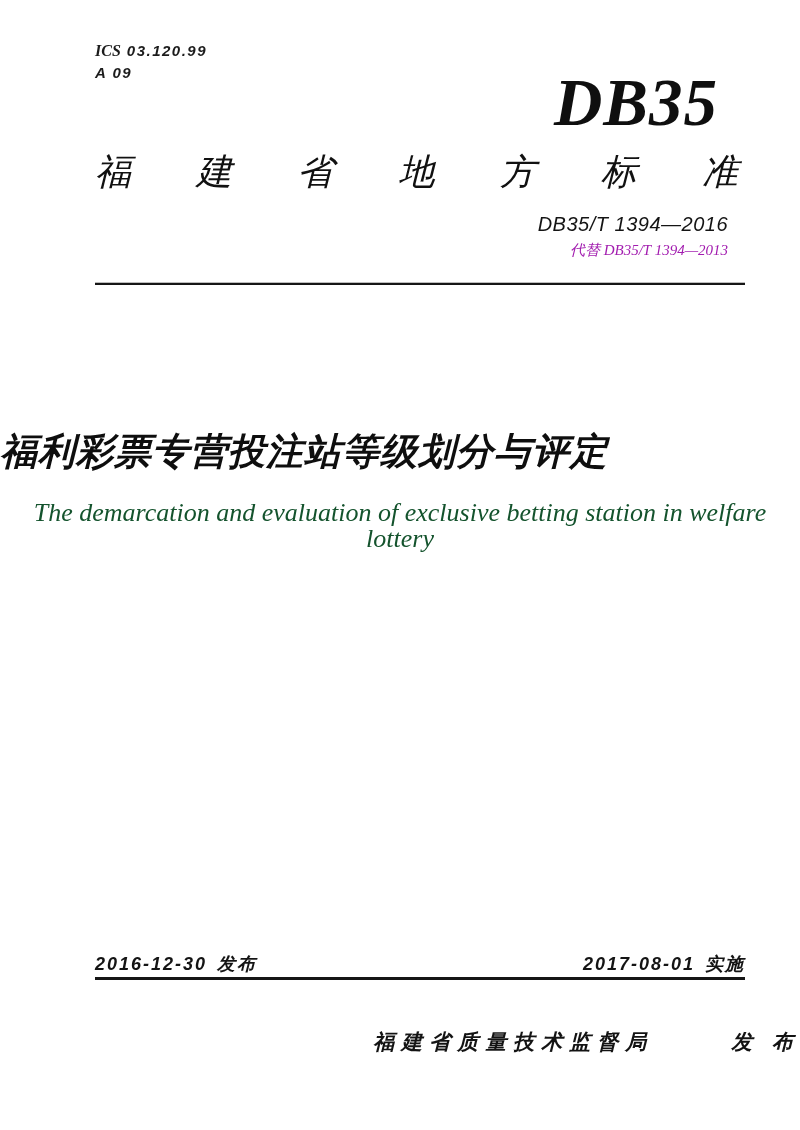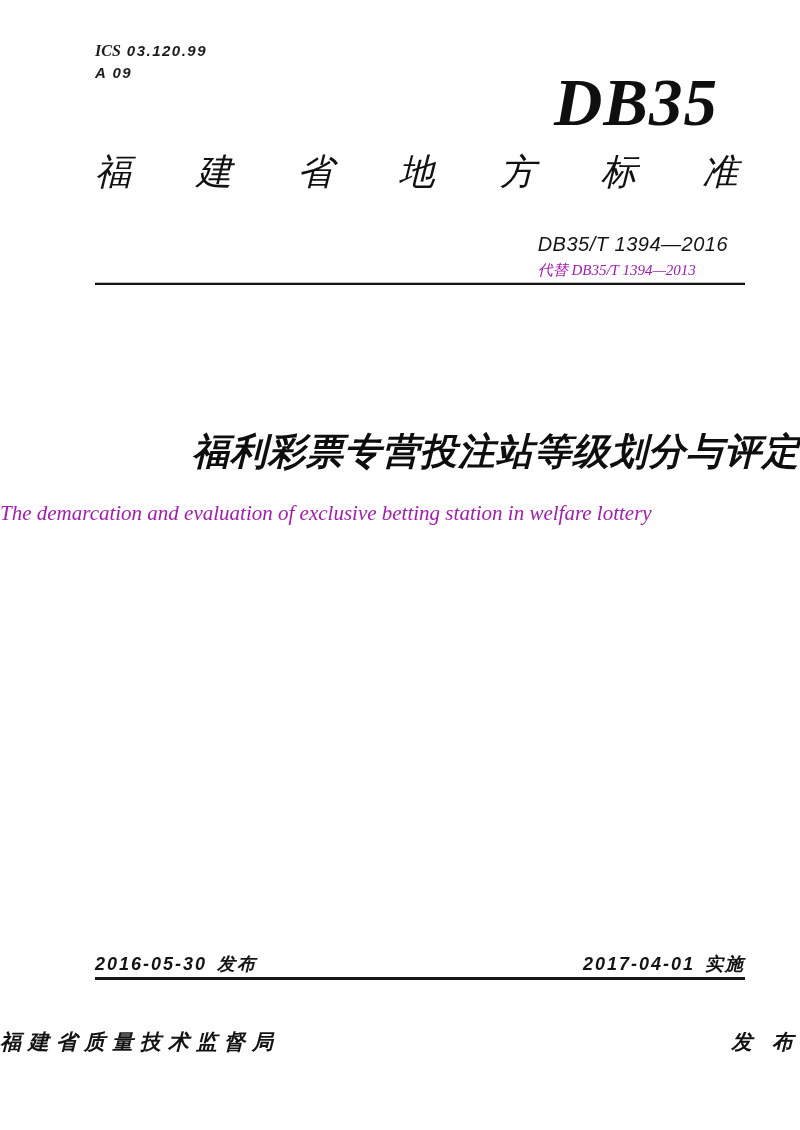--- a/index.html
+++ b/index.html
@@ -59,21 +59,21 @@
     line-height: 44px;
     font-weight: normal;
     color: #111;
   }
 
   
   .std-num-block {
     position: absolute;
     right: 72px;
     top: 211px;
-    margin-top: 20px;
+    text-align: right;
   }
   .std-number {
     font-size: 20px;
     letter-spacing: 0.5px;
     line-height: 26px;
     color: #141414;
   }
   .replaces {
     font-family: "Liberation Serif", serif;
     font-size: 15px;
@@ -100,38 +100,38 @@
     background: #161616;
   }
 
   
   .title-cn {
     position: absolute;
     left: 0;
     right: 0;
     top: 428px;
     margin: 0;
-    text-align: right;
+    text-align: left;
     font-size: 37px;
     line-height: 48px;
     font-weight: bold;
     letter-spacing: 1px;
     color: #0e0e0e;
   }
   .title-en {
     position: absolute;
     left: 0;
     right: 0;
     top: 500px;
-    text-align: left;
-    font-family: "Liberation Serif", serif;
-    font-size: 21px;
+    text-align: center;
+    font-family: "Liberation Serif", serif;
+    font-size: 26px;
     line-height: 26px;
     font-weight: normal;
-    color: #a21caf;
+    color: #14532d;
   }
 
   
   .dates-row {
     position: absolute;
     left: 95px;
     top: 952px;
     width: 650px;
     display: flex;
     justify-content: space-between;
@@ -143,21 +143,21 @@
   .date-num { letter-spacing: 2px; }
   .date-label { margin-left: 10px; letter-spacing: 2px; }
 
   
   .publisher-row {
     position: absolute;
     left: 0;
     right: 0;
     top: 1028px;
     display: flex;
-    justify-content: space-between;
+    justify-content: flex-end;
     gap: 78px;
     font-size: 21px;
     line-height: 28px;
     font-weight: bold;
     color: #131313;
   }
   .publisher-name { letter-spacing: 7px; }
   .publish-label { letter-spacing: 7px; }
 </style>
 </head>
@@ -190,24 +190,24 @@
   </div>
 
   <div class="rule-top"></div>
 
   <h1 class="title-cn">福利彩票专营投注站等级划分与评定</h1>
 
   <div class="title-en">The demarcation and evaluation of exclusive betting station in welfare lottery</div>
 
   <div class="dates-row">
     <div>
-      <span class="date-num">2016-05-30</span><span class="date-label">发布</span>
+      <span class="date-num">2016-12-30</span><span class="date-label">发布</span>
     </div>
     <div>
-      <span class="date-num">2017-04-01</span><span class="date-label">实施</span>
+      <span class="date-num">2017-08-01</span><span class="date-label">实施</span>
     </div>
   </div>
 
   <div class="rule-bottom"></div>
 
   <div class="publisher-row">
     <span class="publisher-name">福建省质量技术监督局</span>
     <span class="publish-label">发 布</span>
   </div>
 

